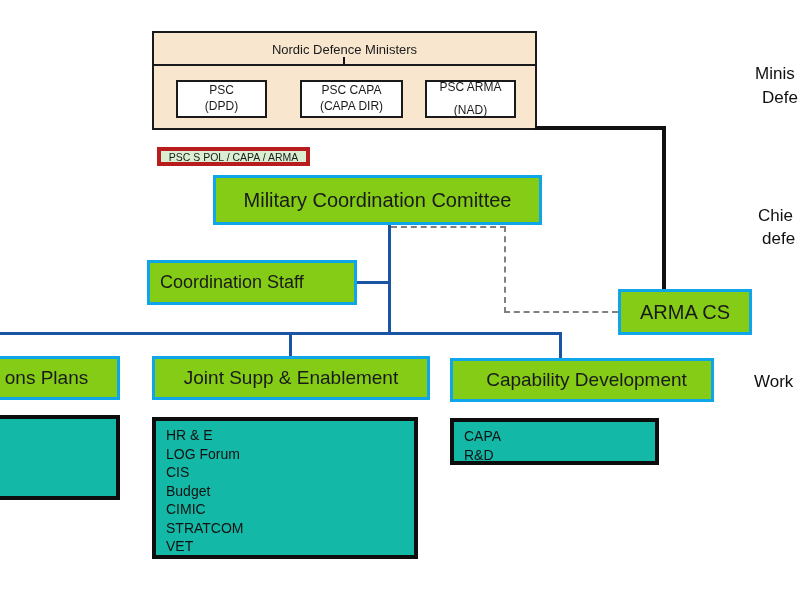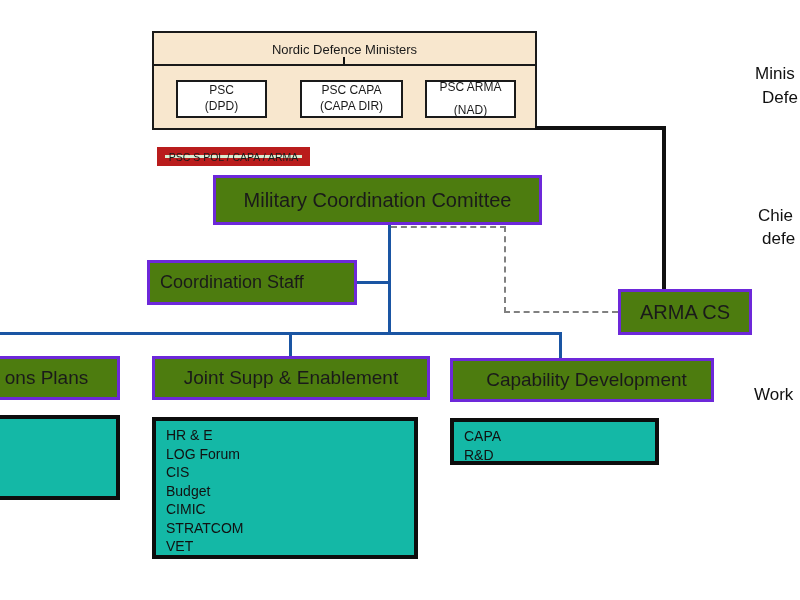--- a/index.html
+++ b/index.html
@@ -6,22 +6,22 @@
   .canvas{
     position:relative;width:800px;height:600px;overflow:hidden;background:#ffffff;
     font-family:"Liberation Sans",sans-serif;color:#1a1a1a;
   }
   .box{
     position:absolute;box-sizing:border-box;
     display:flex;align-items:center;justify-content:center;text-align:center;
   }
   .tan{background:#f8e7ce;border:2px solid #1a1a1a;}
   .white-box{background:#ffffff;border:2px solid #1a1a1a;flex-direction:column;line-height:1.3;}
-  .green{background:#daeed2;border:8px solid #b91c1c;}
-  .navy{background:#4d7c0f;border:3px solid #6d28d9;}
+  .green{background:#daeed2;border:4px solid #b91c1c;}
+  .navy{background:#84cc16;border:3px solid #0ea5e9;}
   .line{position:absolute;background:#1a55a3;}
   .bline{position:absolute;background:#111111;}
   .dash{position:absolute;}
   .dash-h{border-top:2px dashed #808080;height:0;}
   .dash-v{border-left:2px dashed #808080;width:0;}
   .sublist{
     position:absolute;box-sizing:border-box;background:#14b8a6;border:4px solid #0d0d0d;
     font-size:14px;line-height:18.5px;padding:5px 10px;color:#111111;text-align:left;
   }
   .side-label{position:absolute;font-size:17px;color:#111111;white-space:nowrap;}
@@ -88,15 +88,15 @@
   <div class="box navy" style="left:450px;top:358px;width:264px;height:44px;font-size:19px;padding-left:9px;">Capability Development</div>
   <div class="sublist" style="left:450px;top:418px;width:209px;height:47px;">
     <div>CAPA</div>
     <div>R&amp;D</div>
   </div>
 
   <div class="side-label" style="left:755px;top:64px;">Minis</div>
   <div class="side-label" style="left:762px;top:88px;">Defe</div>
   <div class="side-label" style="left:758px;top:206px;">Chie</div>
   <div class="side-label" style="left:762px;top:229px;">defe</div>
-  <div class="side-label" style="left:754px;top:372px;margin-top:13px;">Work</div>
+  <div class="side-label" style="left:754px;top:372px;">Work</div>
 
 </div>
 
 </body></html>

